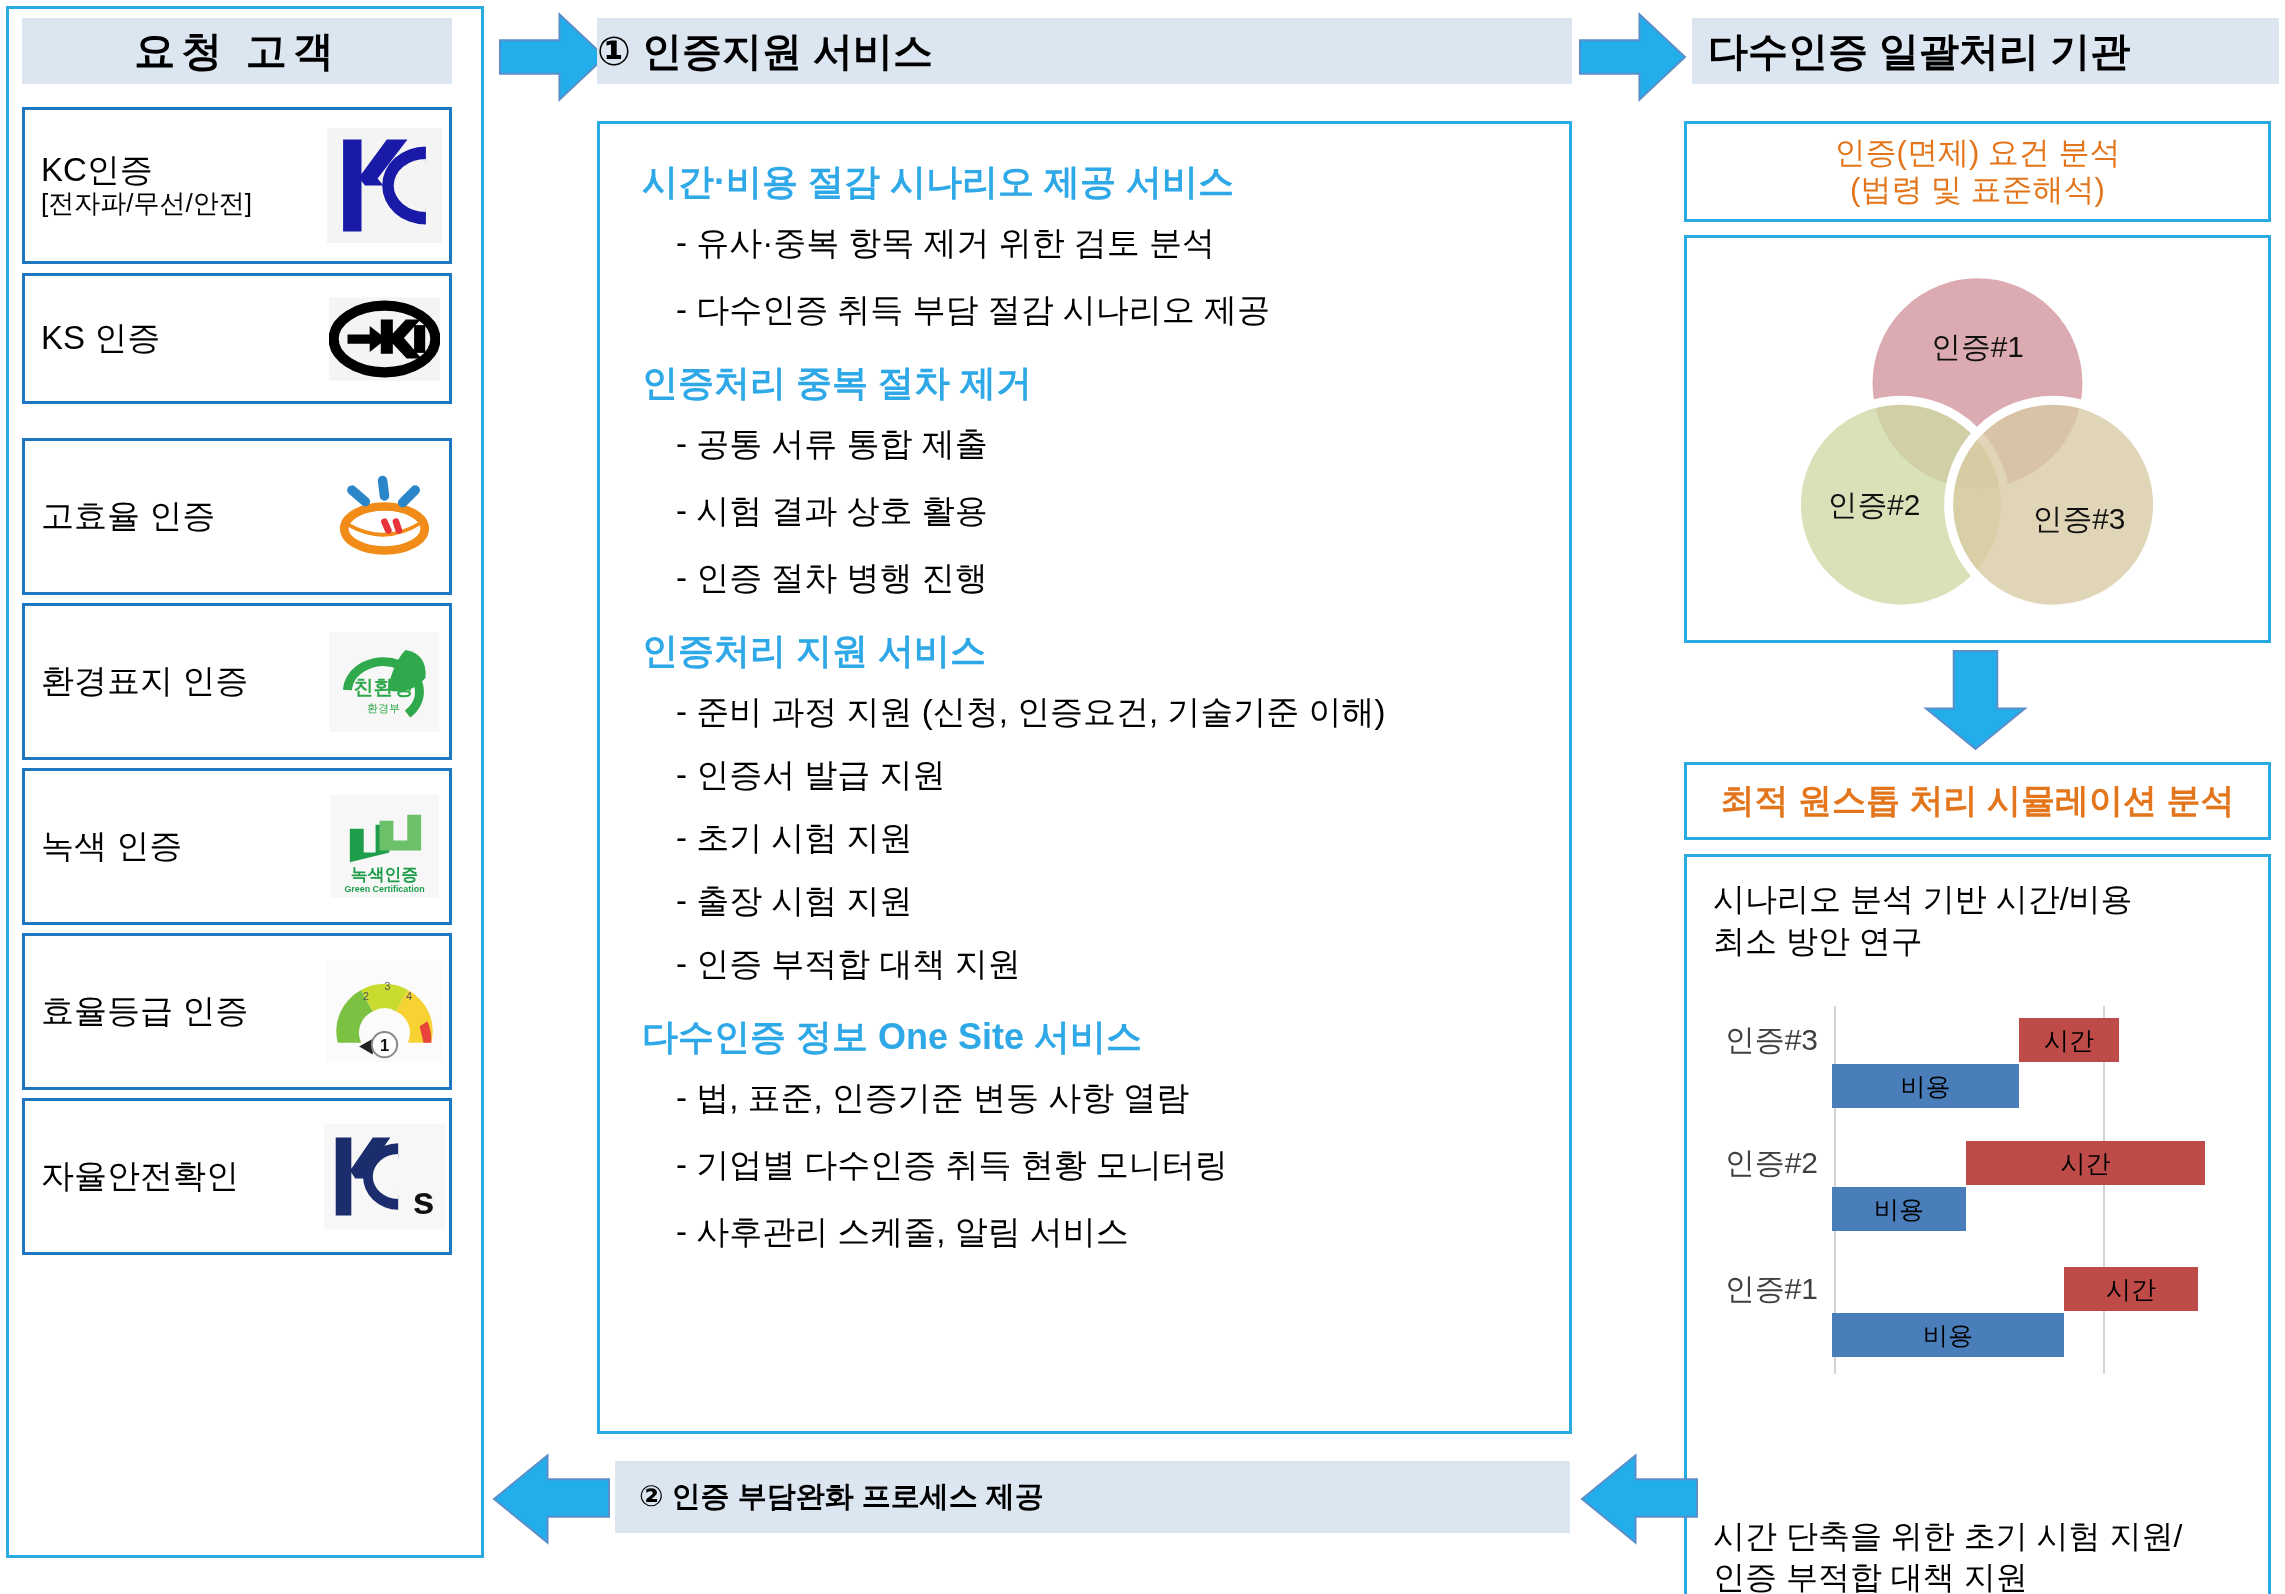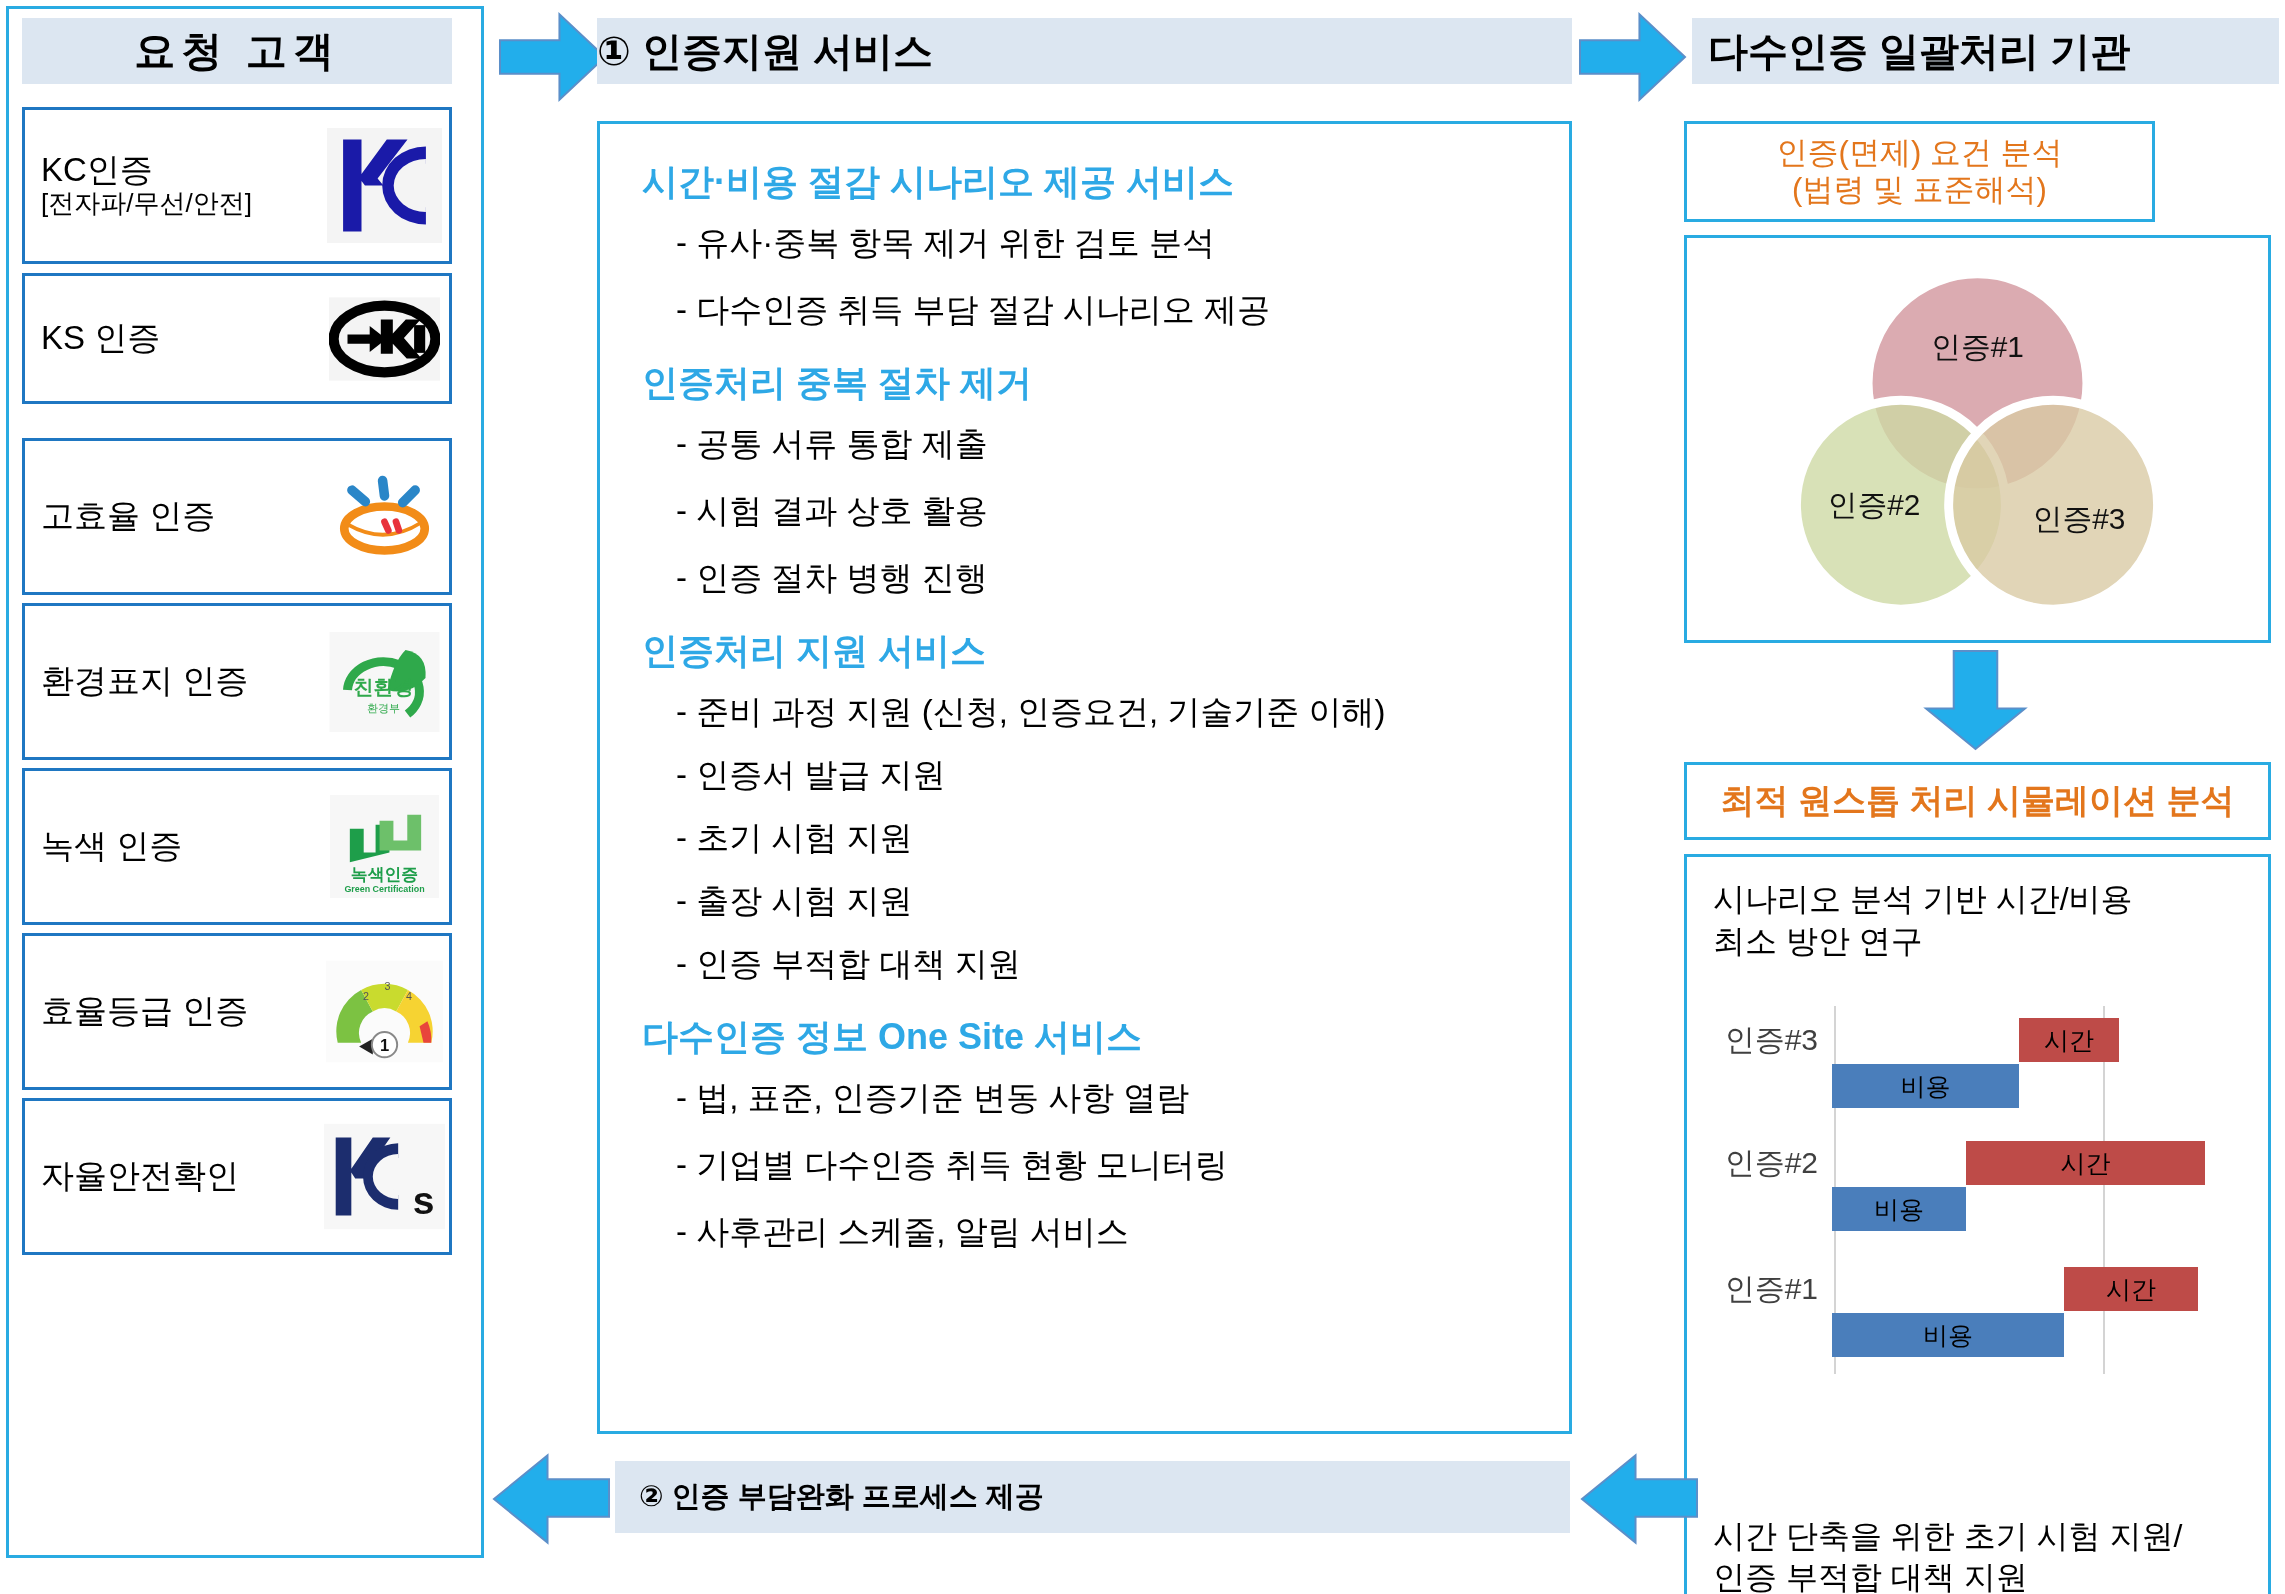--- a/index.html
+++ b/index.html
@@ -29,21 +29,21 @@
   #mid-panel{left:597px;top:121px;width:975px;height:1313px;}
   .mid-inner{position:absolute;left:0;top:0;right:0;bottom:0;padding:34px 30px 0 42px;box-sizing:border-box;}
   .sec-head{color:#2EA8E6;font-weight:bold;font-size:36px;margin:0 0 14px 0;white-space:nowrap;}
   .sec-head.gap{margin-top:26px;}
   .bullet{font-size:33px;color:#000;margin:0 0 22px 34px;white-space:nowrap;}
   .bullet.tight{margin-bottom:18px;}
 
   
   #right-title{position:absolute;left:1684px;top:18px;width:587px;height:66px;
                padding-left:16px;font-size:40px;margin-left:8px;}
-  #right-req{left:1684px;top:121px;width:471px;height:101px;}
+  #right-req{left:1684px;top:121px;width:587px;height:101px;}
   #right-req .txt{position:absolute;inset:0;display:flex;flex-direction:column;
                   align-items:center;justify-content:center;color:#E3761C;font-size:31px;line-height:1.18;}
   #right-venn{left:1684px;top:235px;width:587px;height:408px;}
   #right-sim-title{left:1684px;top:762px;width:587px;height:78px;}
   #right-sim-title .txt{position:absolute;inset:0;display:flex;align-items:center;justify-content:center;
                         color:#E3761C;font-weight:bold;font-size:34px;white-space:nowrap;}
   #right-sim{left:1684px;top:854px;width:587px;height:834px;}
 
   .sim-lead{position:absolute;left:26px;top:22px;font-size:32px;line-height:1.3;color:#000;white-space:pre-line;}
   .sim-foot{position:absolute;left:26px;bottom:86px;font-size:32px;line-height:1.3;color:#000;white-space:pre-line;}

